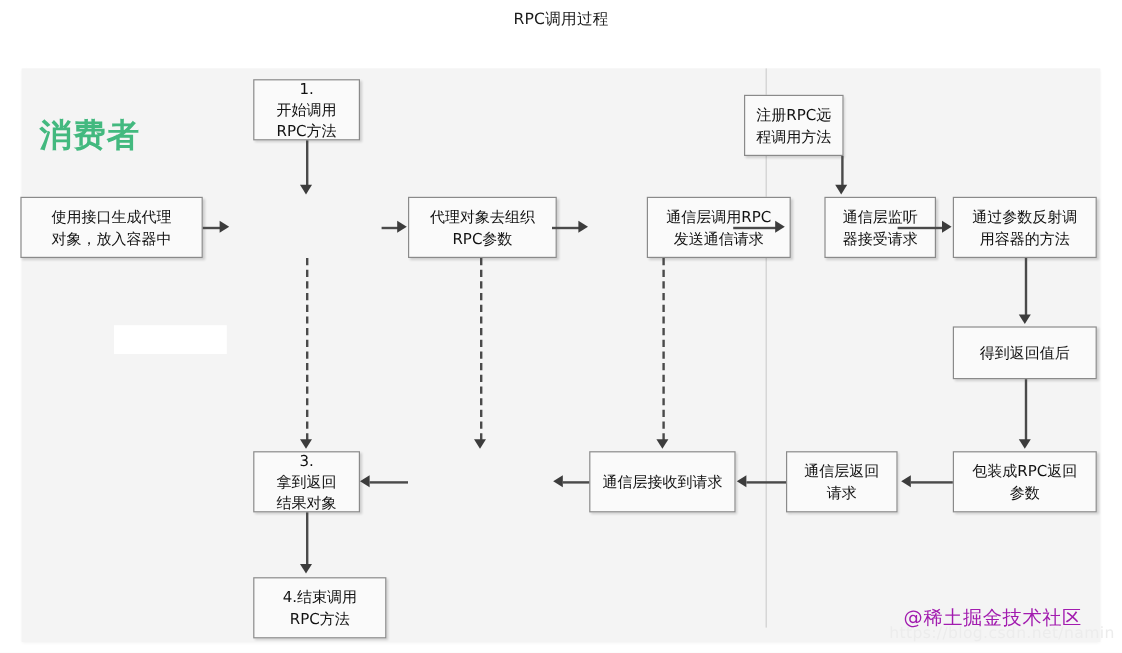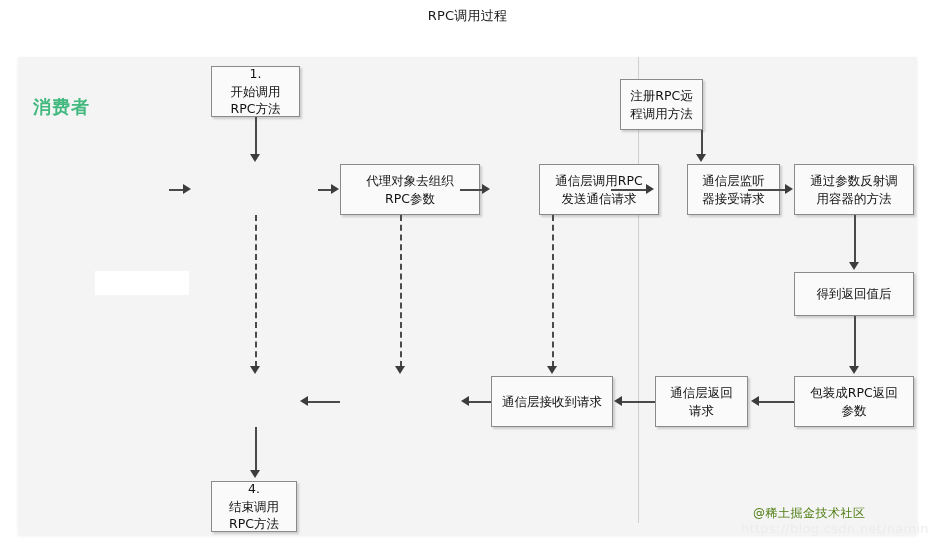--- a/index.html
+++ b/index.html
@@ -52,21 +52,21 @@
     left: 638px;
     top: 57px;
     width: 1px;
     height: 466px;
     background: #cfcfcf;
   }
 
   
   .lane-label {
     position: absolute;
-    font-size: 18px;
+    font-size: 27px;
     font-weight: bold;
     color: #43b97f;
     white-space: nowrap;
     letter-spacing: 1px;
   }
   #lane-consumer { left: 33px; top: 95px; }
   #lane-producer { left: 805px; top: 95px; }
 
   
   .redaction {
@@ -131,22 +131,22 @@
     border-left: 5px solid transparent;
     border-right: 5px solid transparent;
     border-top: 8px solid #3c3c3c;
   }
 
   
   .watermark {
     position: absolute;
     left: 753px;
     top: 505px;
-    font-size: 12px;
-    color: #4d7c0f;
+    font-size: 16px;
+    color: #a21caf;
     white-space: nowrap;
     letter-spacing: 0.5px;
   }
   .watermark-url {
     position: absolute;
     left: 741px;
     top: 521px;
     font-size: 13px;
     color: #ececec;
     white-space: nowrap;
@@ -165,23 +165,26 @@
   <div class="divider"></div>
 
   <div class="lane-label" id="lane-consumer">消费者</div>
 
   <div class="redaction"></div>
 
   <div class="node" style="left:211px; top:66px; width:89px; height:51px;">
     <span>1.开始调用<br>RPC方法</span>
   </div>
 
-
-
-  <div class="node" style="left:340px; top:164px; width:140px; height:51px;">
+  <div class="node" style="left:17px; top:164px; width:152px; height:51px;">
+    <span>使用接口生成代理<br>对象，放入容器中</span>
+  </div>
+
+
+  <div class="node" style="left:340px; top:164px; width:124px; height:51px;">
     <span>代理对象去组织<br>RPC参数</span>
   </div>
 
   <div class="node" style="left:491px; top:164px; width:120px; height:51px;margin-left:48px;">
     <span>通信层调用RPC<br>发送通信请求</span>
   </div>
 
   <div class="node" style="left:620px; top:79px; width:83px; height:51px;">
     <span>注册RPC远<br>程调用方法</span>
   </div>
@@ -204,22 +207,25 @@
 
   <div class="node" style="left:655px; top:376px; width:93px; height:51px;">
     <span>通信层返回<br>请求</span>
   </div>
 
   <div class="node" style="left:491px; top:376px; width:122px; height:51px;">
     <span>通信层接收到请求</span>
   </div>
 
 
-
-  <div class="node" style="left:211px; top:481px; width:86px; height:51px;">
+  <div class="node" style="left:211px; top:376px; width:89px; height:51px;">
+    <span>3.拿到返回<br>结果对象</span>
+  </div>
+
+  <div class="node" style="left:211px; top:481px; width:111px; height:51px;">
     <span>4.结束调用<br>RPC方法</span>
   </div>
 
   <div class="line-v" style="left:255px; top:117px; height:38px;"></div>
   <div class="arrow down" style="left:250px; top:154px;"></div>
 
   <div class="line-h" style="left:169px; top:189px; width:15px;"></div>
   <div class="arrow right" style="left:183px; top:184px;"></div>
 
   <div class="line-h" style="left:318px; top:189px; width:14px;"></div>

